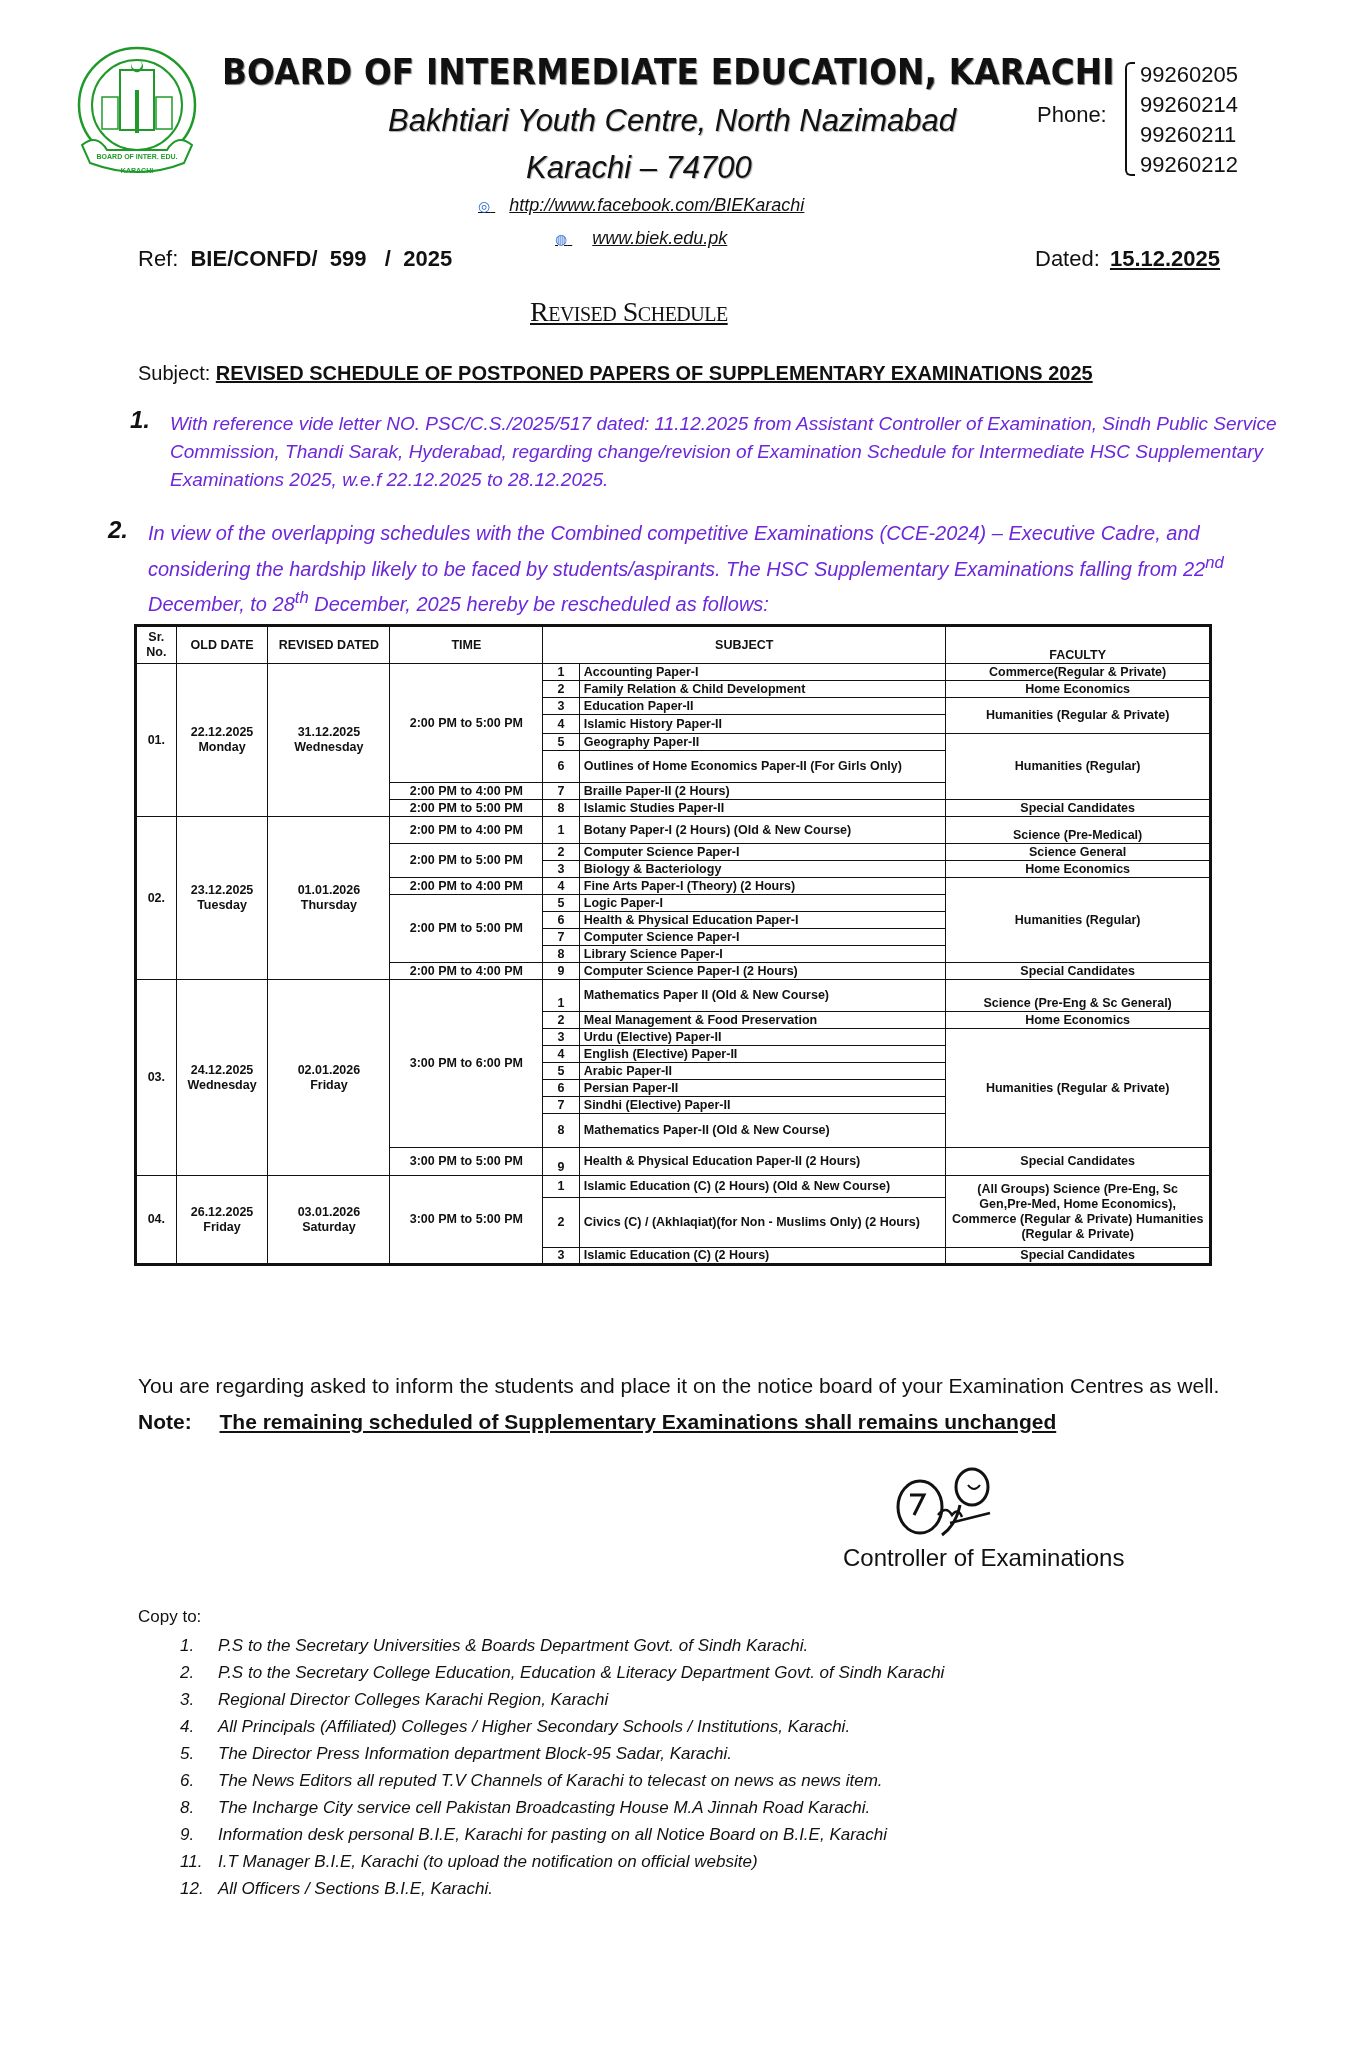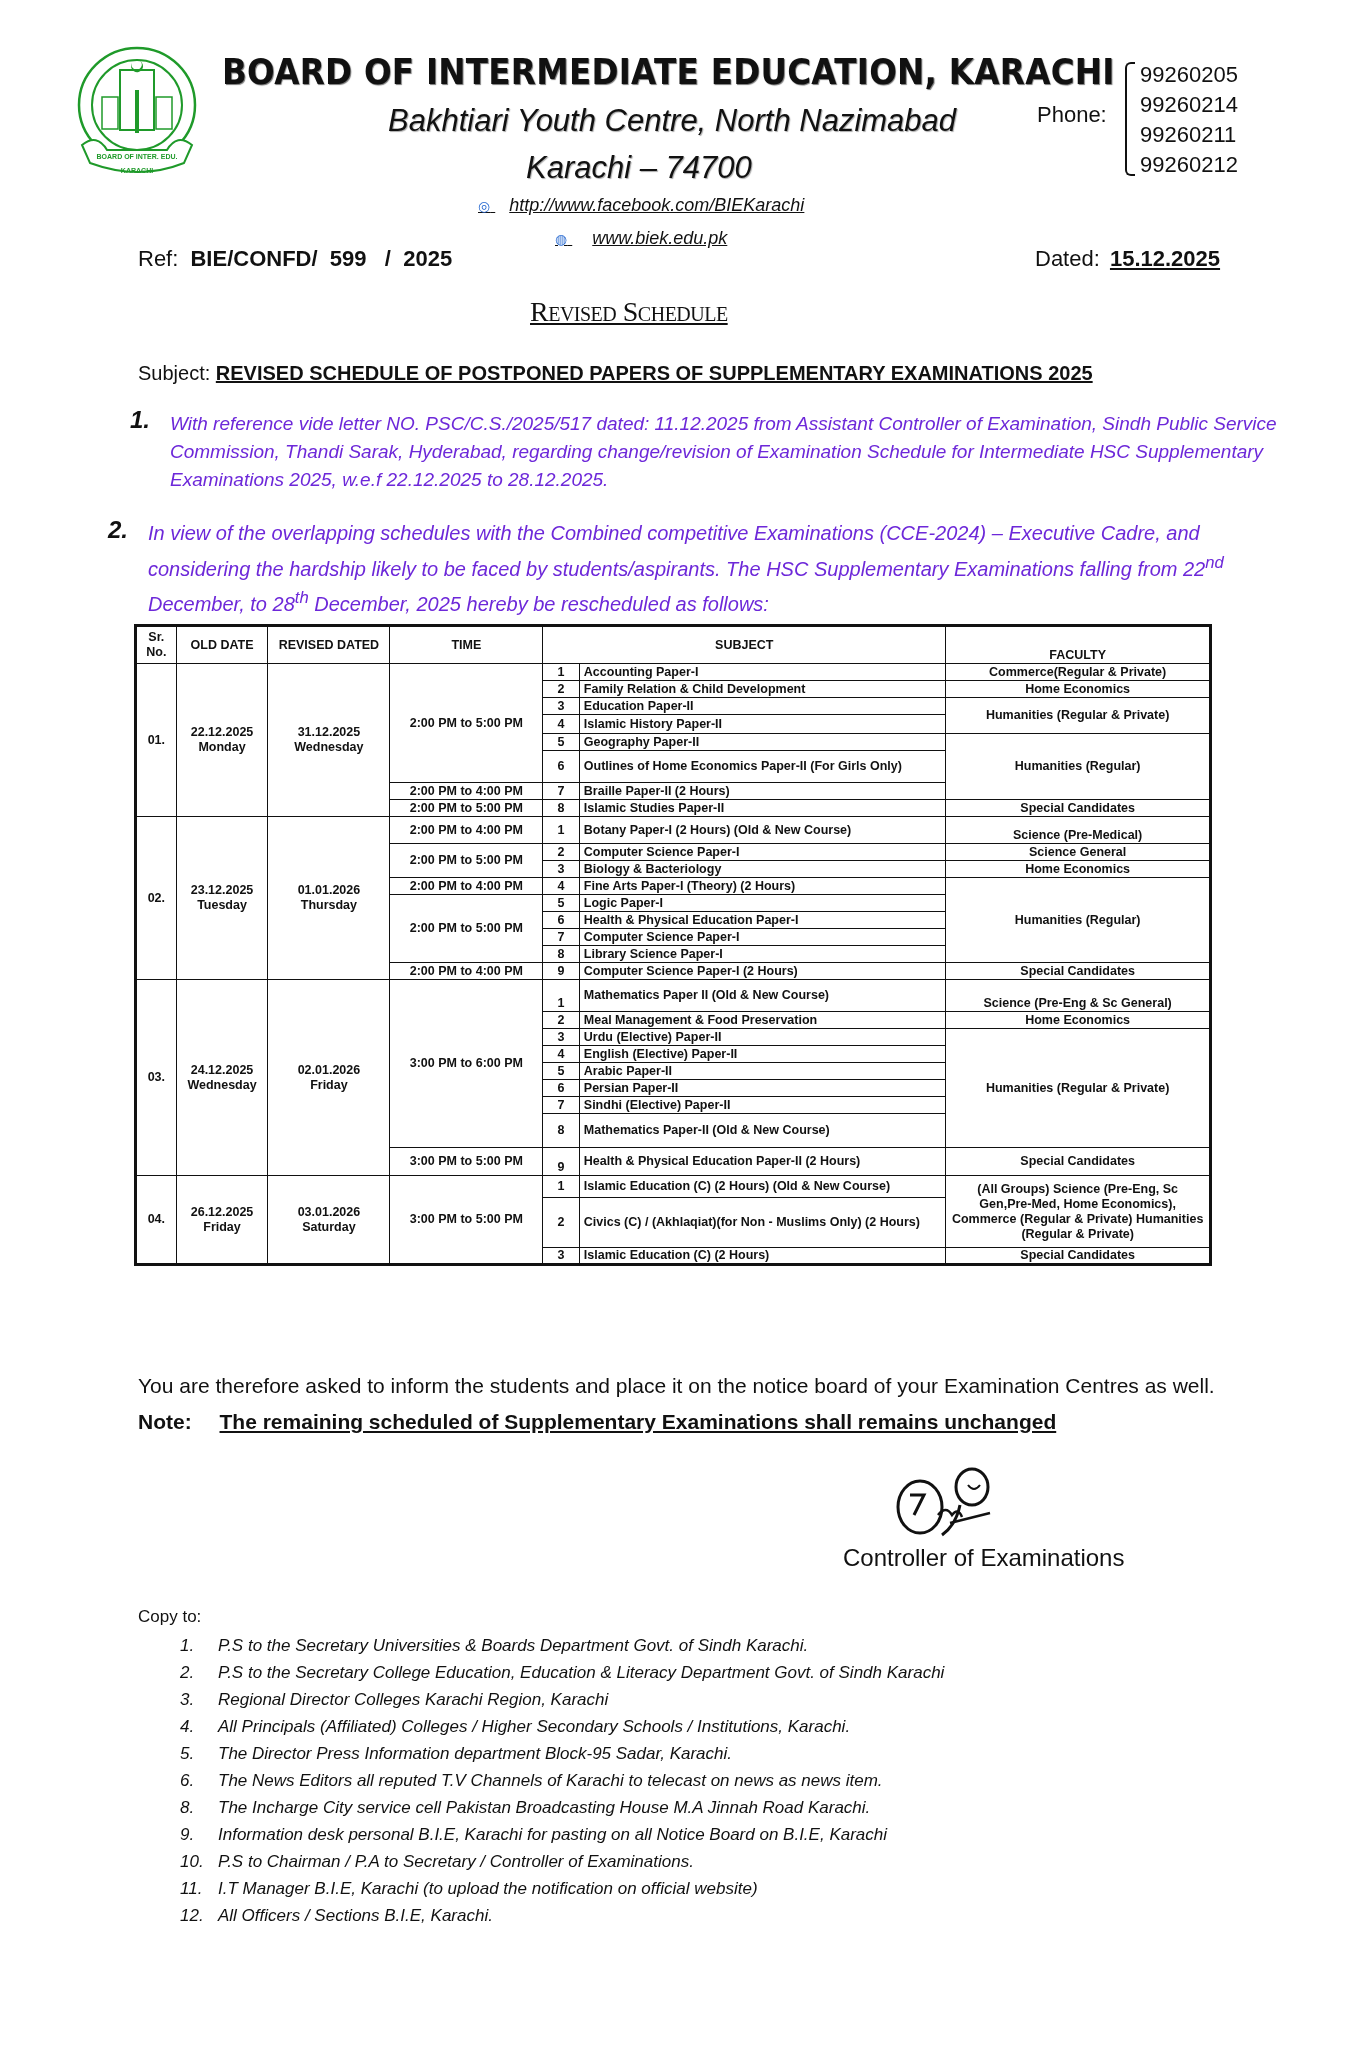--- a/index.html
+++ b/index.html
@@ -300,21 +300,21 @@
     <td class="l">Civics (C) / (Akhlaqiat)(for Non - Muslims Only) (2 Hours)</td>
   </tr>
   <tr style="height:17px;">
     <td class="c">3</td>
     <td class="l">Islamic Education (C) (2 Hours)</td>
     <td class="c">Special Candidates</td>
   </tr>
 </tbody>
   </table>
 
-<div class="abs closing">You are therefore asked to inform the students and place it on the notice board of your Examination Centres as well.</div>
+<div class="abs closing">You are regarding asked to inform the students and place it on the notice board of your Examination Centres as well.</div>
 <div class="abs note">
   <span>Note:</span>
   <span class="u">The remaining scheduled of Supplementary Examinations shall remains unchanged</span>
 </div>
 
 <div class="abs" style="left:890px;top:1465px;width:140px;height:80px;">
   <svg width="140" height="80" viewBox="0 0 140 80">
     <ellipse cx="30" cy="42" rx="22" ry="26" fill="none" stroke="#111" stroke-width="3"></ellipse>
     <path d="M20 30 h14 l-10 20" fill="none" stroke="#111" stroke-width="3"></path>
     <path d="M48 50 q8 -10 14 0 q6 -8 10 2" fill="none" stroke="#111" stroke-width="2.5"></path>
@@ -329,16 +329,15 @@
 <div class="abs copy-to">Copy to:</div>
 <div class="abs copy-list">
   <div><span class="num">1.</span><span>P.S to the Secretary Universities &amp; Boards Department Govt. of Sindh Karachi.</span></div>
   <div><span class="num">2.</span><span>P.S to the Secretary College Education, Education &amp; Literacy Department Govt. of Sindh Karachi</span></div>
   <div><span class="num">3.</span><span>Regional Director Colleges Karachi Region, Karachi</span></div>
   <div><span class="num">4.</span><span>All Principals (Affiliated) Colleges / Higher Secondary Schools / Institutions, Karachi.</span></div>
   <div><span class="num">5.</span><span>The Director Press Information department Block-95 Sadar, Karachi.</span></div>
   <div><span class="num">6.</span><span>The News Editors all reputed T.V Channels of Karachi to telecast on news as news item.</span></div>
   <div><span class="num">8.</span><span>The Incharge City service cell Pakistan Broadcasting House M.A Jinnah Road Karachi.</span></div>
   <div><span class="num">9.</span><span>Information desk personal B.I.E, Karachi for pasting on all Notice Board on B.I.E, Karachi</span></div>
-  <div><span class="num">10.</span><span>P.S to Chairman / P.A to Secretary / Controller of Examinations.</span></div>
   <div><span class="num">11.</span><span>I.T Manager B.I.E, Karachi (to upload the notification on official website)</span></div>
   <div><span class="num">12.</span><span>All Officers / Sections B.I.E, Karachi.</span></div>
 </div>
 
 </body></html>

